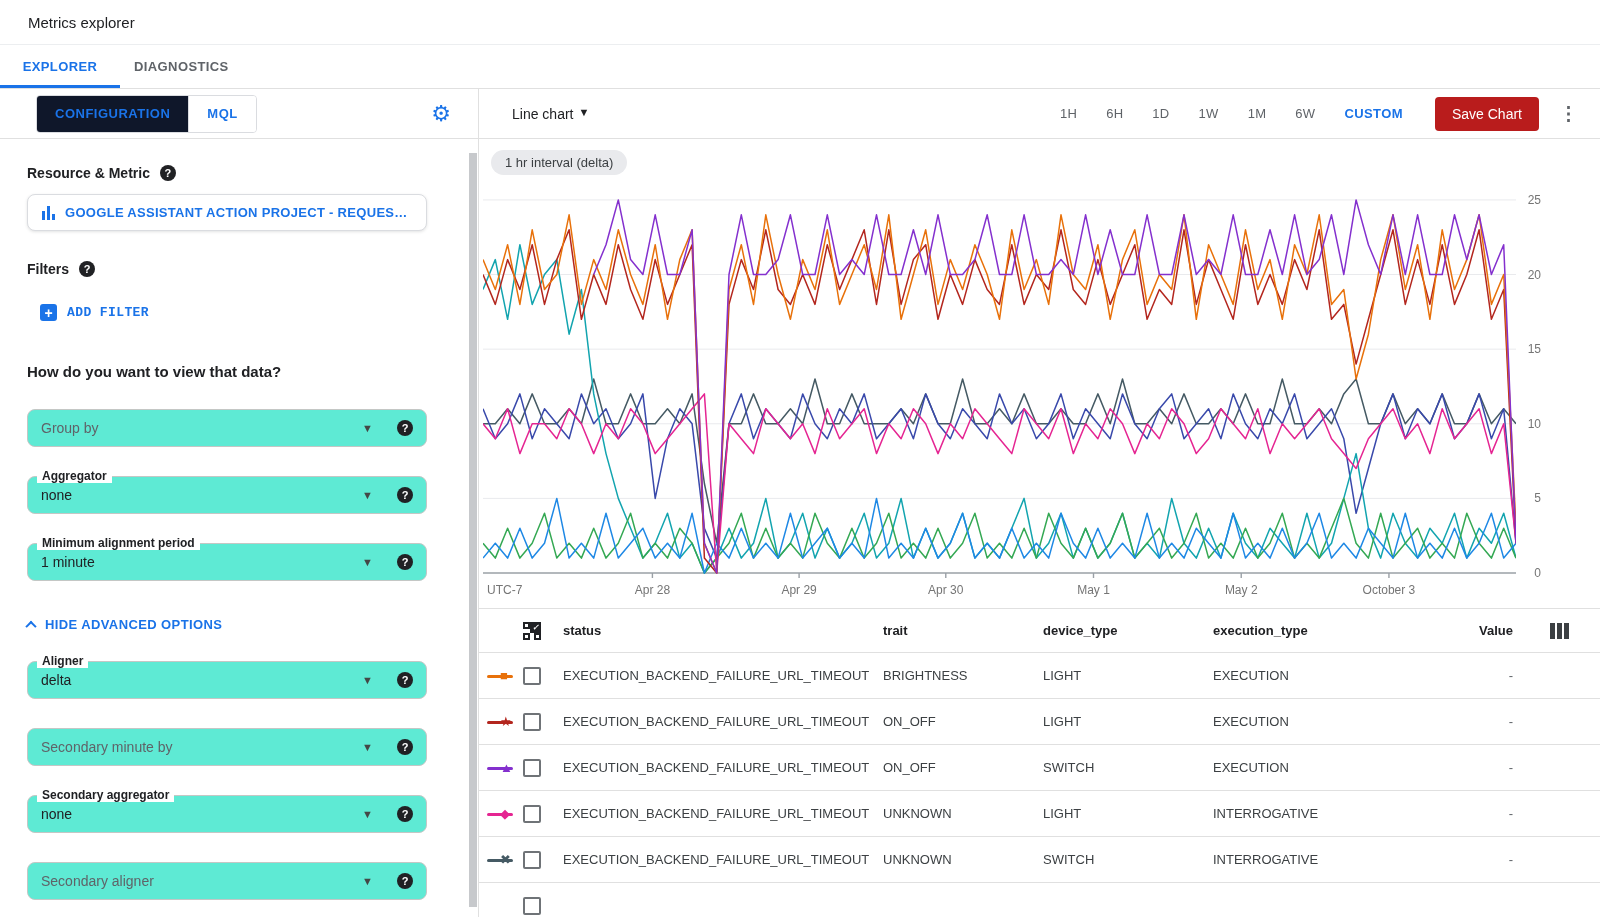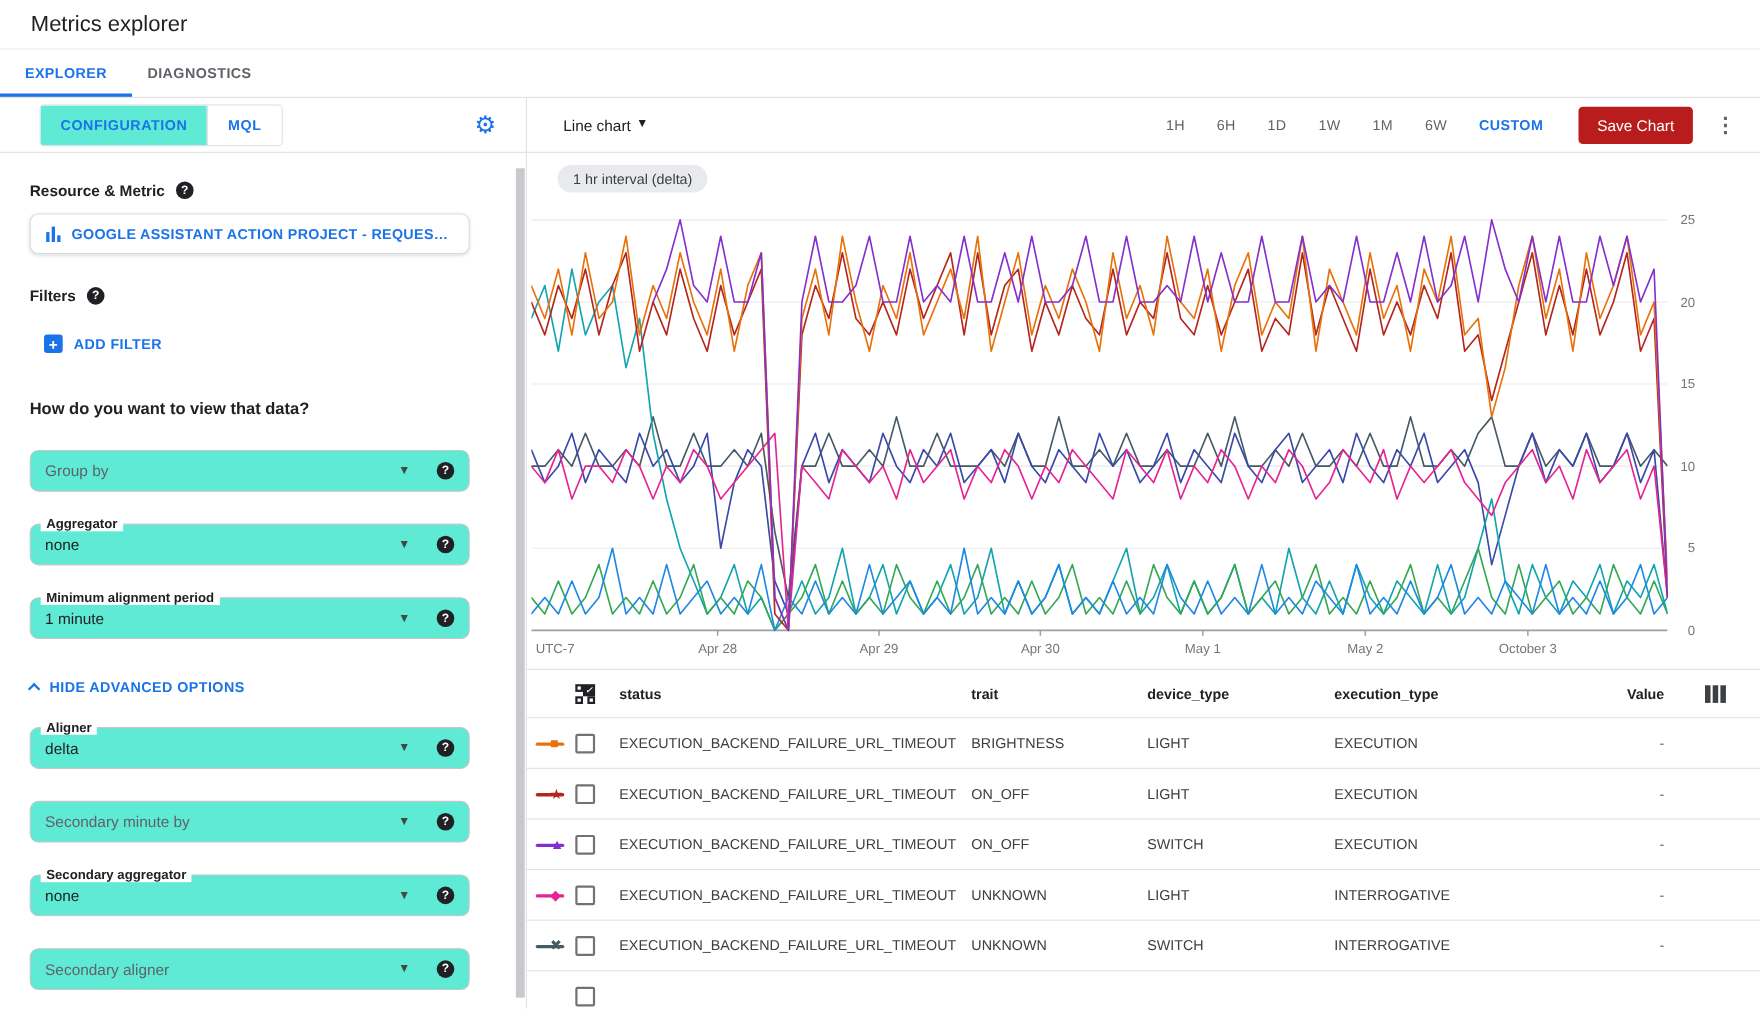--- a/index.html
+++ b/index.html
@@ -3,40 +3,40 @@
 <meta charset="utf-8">
 <style>
   * { margin:0; padding:0; box-sizing:border-box; }
   html,body { width:1600px; height:917px; background:#fff; overflow:hidden;
     font-family:"Liberation Sans", sans-serif; color:#202124; }
   .page { position:relative; width:1600px; height:917px; overflow:hidden; }
 
   
   .app-bar { height:45px; display:flex; align-items:center; padding-left:28px;
     border-bottom:1px solid #eceef0; }
-  .app-title { font-size:20px; color:#202124;text-align:center; }
+  .app-title { font-size:15px; color:#202124;text-align:center; }
 
   
   .tab-bar { height:44px; display:flex; border-bottom:1px solid #e0e0e0; }
   .tab { min-width:120px; padding:0 14px; display:flex; align-items:center; justify-content:center;
     font-size:13px; font-weight:bold; letter-spacing:.4px; color:#5f6368; cursor:pointer;
     position:relative; }
   .tab.active { color:#1a73e8; }
   .tab.active::after { content:""; position:absolute; left:0; right:0; bottom:0; height:3px; background:#1a73e8; }
 
   .main { display:flex; height:828px; }
 
   
   .left-panel { width:479px; border-right:1px solid #e0e0e0; position:relative; flex:none; }
   .left-toolbar { height:50px; border-bottom:1px solid #e0e0e0; display:flex; align-items:center;
     padding:0 27px 0 36px; }
   .segmented { display:flex; border:1px solid #dadce0; border-radius:4px; overflow:hidden; height:38px; }
   .seg { padding:0 18px; display:flex; align-items:center; font-size:13px; font-weight:bold;
     letter-spacing:.5px; color:#1a73e8; background:#fff; cursor:pointer; }
-  .seg.selected { background:#5eead4; }
+  .seg.selected { background:#0f172a; }
   .seg + .seg { border-left:1px solid #dadce0; }
   .gear { margin-left:auto; color:#1a73e8; font-size:22px; line-height:22px; cursor:pointer; }
   .left-scrollbar { position:absolute; right:1px; top:64px; bottom:10px; width:8px;
     background:#c7c9cc; }
 
   .left-content { padding:26px 44px 0 27px; }
   .section-row { display:flex; align-items:center; gap:10px; }
   .section-label { font-size:14px; font-weight:bold; color:#202124; }
   .help-dot { width:16px; height:16px; border-radius:50%; background:#202124; color:#fff;
     font-size:11px; font-weight:bold; display:inline-flex; align-items:center; justify-content:center;
@@ -45,21 +45,21 @@
     box-shadow:0 1px 3px rgba(60,64,67,.15); display:flex; align-items:center; gap:10px; padding:0 14px;
     color:#1a73e8; font-size:13px; font-weight:bold; letter-spacing:.3px; background:#fff; cursor:pointer;
     white-space:nowrap; overflow:hidden; }
   .resource-btn .lbl { overflow:hidden; text-overflow:ellipsis; }
   .bars-icon { display:flex; align-items:flex-end; gap:2px; height:14px; flex:none; }
   .bars-icon i { width:3px; background:#1a73e8; display:block; }
   .filters-row { margin-top:30px; }
   .add-filter-row { margin-top:27px; margin-left:13px; display:flex; align-items:center; gap:10px; cursor:pointer; }
   .add-box { width:17px; height:17px; border-radius:3px; background:#1a73e8; color:#fff; font-size:14px;
     font-weight:bold; display:flex; align-items:center; justify-content:center; line-height:0; }
-  .add-filter-label { color:#1a73e8; font-size:13px; font-weight:bold; letter-spacing:.4px; }
+  .add-filter-label { color:#1a73e8; font-size:13px; font-weight:bold; letter-spacing:.4px;font-family:Liberation Mono, monospace; }
 
   .view-title { margin-top:42px; font-size:15px; font-weight:bold; }
 
   .select-field { position:relative; width:400px; height:38px; border:1px solid #c4c7c5; border-radius:8px;
     margin-top:29px; display:flex; align-items:center; padding:0 13px; background:#5eead4; cursor:pointer; }
   .float-label { position:absolute; top:-8px; left:9px; background:#fff; padding:0 5px;
     font-size:12px; font-weight:bold; color:#202124; white-space:nowrap; }
   .field-value { font-size:14px; color:#202124; }
   .field-value.placeholder { color:#5f6368; }
   .caret { margin-left:auto; color:#444746; font-size:11px; }
@@ -77,21 +77,21 @@
   .chart-type { display:flex; gap:5px; font-size:14px; color:#202124; cursor:pointer; }
   .chart-type .caret { margin-left:0; color:#202124; }
   .toolbar-spacer { flex:1; }
   .range-btn { font-size:13px; color:#5f6368; letter-spacing:.3px; margin-left:29px; cursor:pointer; }
   .custom-btn { font-size:13px; color:#1a73e8; font-weight:bold; letter-spacing:.4px; margin-left:29px; cursor:pointer; }
   .save-btn { margin-left:32px; background:#b91c1c; color:#fff; font-size:14px; border:none;
     border-radius:4px; padding:9px 17px; cursor:pointer; font-family:Liberation Sans, sans-serif; }
   .kebab { margin-left:20px; color:#5f6368; font-size:19px; font-weight:bold; cursor:pointer; }
 
   .chart-area { position:relative; height:469px; flex:none; }
-  .chip { position:absolute; top:11px; left:28px; background:#e9eaed; border-radius:13px;
+  .chip { position:absolute; top:11px; left:12px; background:#e9eaed; border-radius:13px;
     padding:5px 14px; font-size:13px; color:#3c4043; }
   .svg-wrap { position:absolute; top:46px; left:4px; width:1033px; height:398px; }
   .y-label { position:absolute; width:26px; text-align:right; font-size:12px; color:#757575; }
   .x-label { position:absolute; top:444px; font-size:12px; color:#757575; white-space:nowrap; }
   .x-label.centered { transform:translateX(-50%); }
 
   
   .legend-table { border-top:1px solid #e0e0e0; flex:1; overflow:hidden; }
   .t-grid { display:grid; grid-template-columns:26px 30px 310px 150px 160px 230px 60px 46px;
     column-gap:10px; align-items:center; padding:0 30px 0 8px; }

